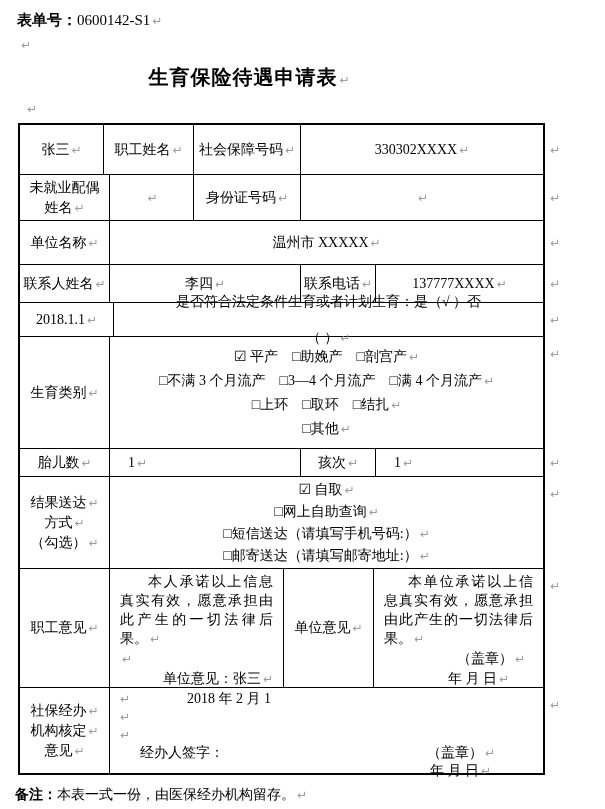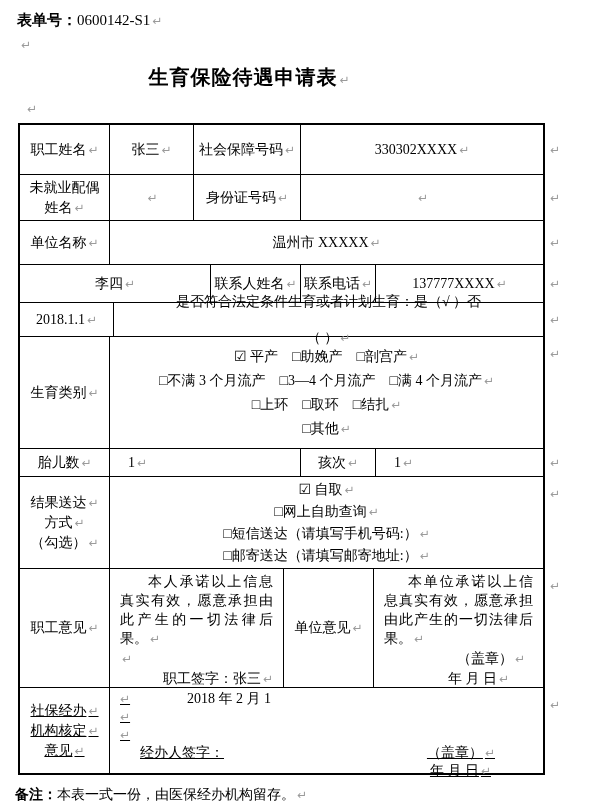--- a/index.html
+++ b/index.html
@@ -48,21 +48,21 @@
   .wB4 { width:191px; flex:none; }
   .wC4 { width:75px;  flex:none; }
   .wB5 { width:94px;  flex:none; }
   .wB9 { width:174px; flex:none; }
   .wC9 { width:90px;  flex:none; }
   .grow { flex:1; }
 
   .r1 { height:50px; } .r2 { height:46px; } .r3 { height:44px; }
   .r4 { height:38px; } .r5 { height:34px; } .r6 { height:112px; }
   .r7 { height:28px; } .r8 { height:92px; } .r9 { height:119px; }
-  .r10{ height:85px;text-decoration:underline; }
+  .r10{ height:85px; }
 
   .ln { white-space:nowrap; }
   .qcell { line-height:16px;gap:20px; }
   .optcell {
     align-items:center; text-align:left; padding:4px 7px;
     line-height:23px; justify-content:center;
   }
   .optcell8 { line-height:21px; }
   .leftval { align-items:flex-start; text-align:left; padding-left:18px; }
 
@@ -108,26 +108,26 @@
 
   <div class="title-line">
     <span class="doc-title">生育保险待遇申请表</span><span class="pm">↵</span>
   </div>
 
   <div class="blank-row2"><span class="pm">↵</span></div>
 
   <div class="tbl">
 
     <div class="trow r1">
-      <div class="c wA">
-        <div class="ln"><span>职工姓名</span><span class="pm">↵</span></div>
-      </div>
       <div class="c wB1">
         <div class="ln"><span>张三</span><span class="pm">↵</span></div>
       </div>
+      <div class="c wA">
+        <div class="ln"><span>职工姓名</span><span class="pm">↵</span></div>
+      </div>
       <div class="c wC1">
         <div class="ln"><span>社会保障号码</span><span class="pm">↵</span></div>
       </div>
       <div class="c grow last">
         <div class="ln"><span>330302XXXX</span><span class="pm">↵</span></div>
       </div>
       <span class="pm rowend">↵</span>
     </div>
 
     <div class="trow r2">
@@ -150,25 +150,25 @@
       <div class="c wA">
         <div class="ln"><span>单位名称</span><span class="pm">↵</span></div>
       </div>
       <div class="c grow last">
         <div class="ln"><span>温州市 XXXXX</span><span class="pm">↵</span></div>
       </div>
       <span class="pm rowend">↵</span>
     </div>
 
     <div class="trow r4">
+      <div class="c wA">
+        <div class="ln"><span>联系人姓名</span><span class="pm">↵</span></div>
+      </div>
       <div class="c wB4">
         <div class="ln"><span>李四</span><span class="pm">↵</span></div>
-      </div>
-      <div class="c wA">
-        <div class="ln"><span>联系人姓名</span><span class="pm">↵</span></div>
       </div>
       <div class="c wC4">
         <div class="ln"><span>联系电话</span><span class="pm">↵</span></div>
       </div>
       <div class="c grow last">
         <div class="ln"><span>137777XXXX</span><span class="pm">↵</span></div>
       </div>
       <span class="pm rowend">↵</span>
     </div>
 
@@ -227,21 +227,21 @@
       <span class="pm rowend">↵</span>
     </div>
 
     <div class="trow r9 topmark">
       <div class="c wA">
         <div class="ln"><span>职工意见</span><span class="pm">↵</span></div>
       </div>
       <div class="c wB9 opcell">
         <div class="stmt"><span>本人承诺以上信息真实有效，愿意承担由此产生的一切法律后果。</span><span class="pm">↵</span></div>
         <div class="blankln"><span class="pm">↵</span></div>
-        <div class="sgn"><span>职工签字：张三</span><span class="pm">↵</span></div>
+        <div class="sgn"><span>单位意见：张三</span><span class="pm">↵</span></div>
         <div class="dt">2018 年 2 月 1</div>
       </div>
       <div class="c wC9">
         <div class="ln"><span>单位意见</span><span class="pm">↵</span></div>
       </div>
       <div class="c grow last opcell">
         <div class="stmt2"><span>本单位承诺以上信息真实有效，愿意承担由此产生的一切法律后果。</span><span class="pm">↵</span></div>
         <div class="seal"><span>（盖章）</span><span class="pm">↵</span></div>
         <div class="udt"><span>年 月 日</span><span class="pm">↵</span></div>
       </div>

